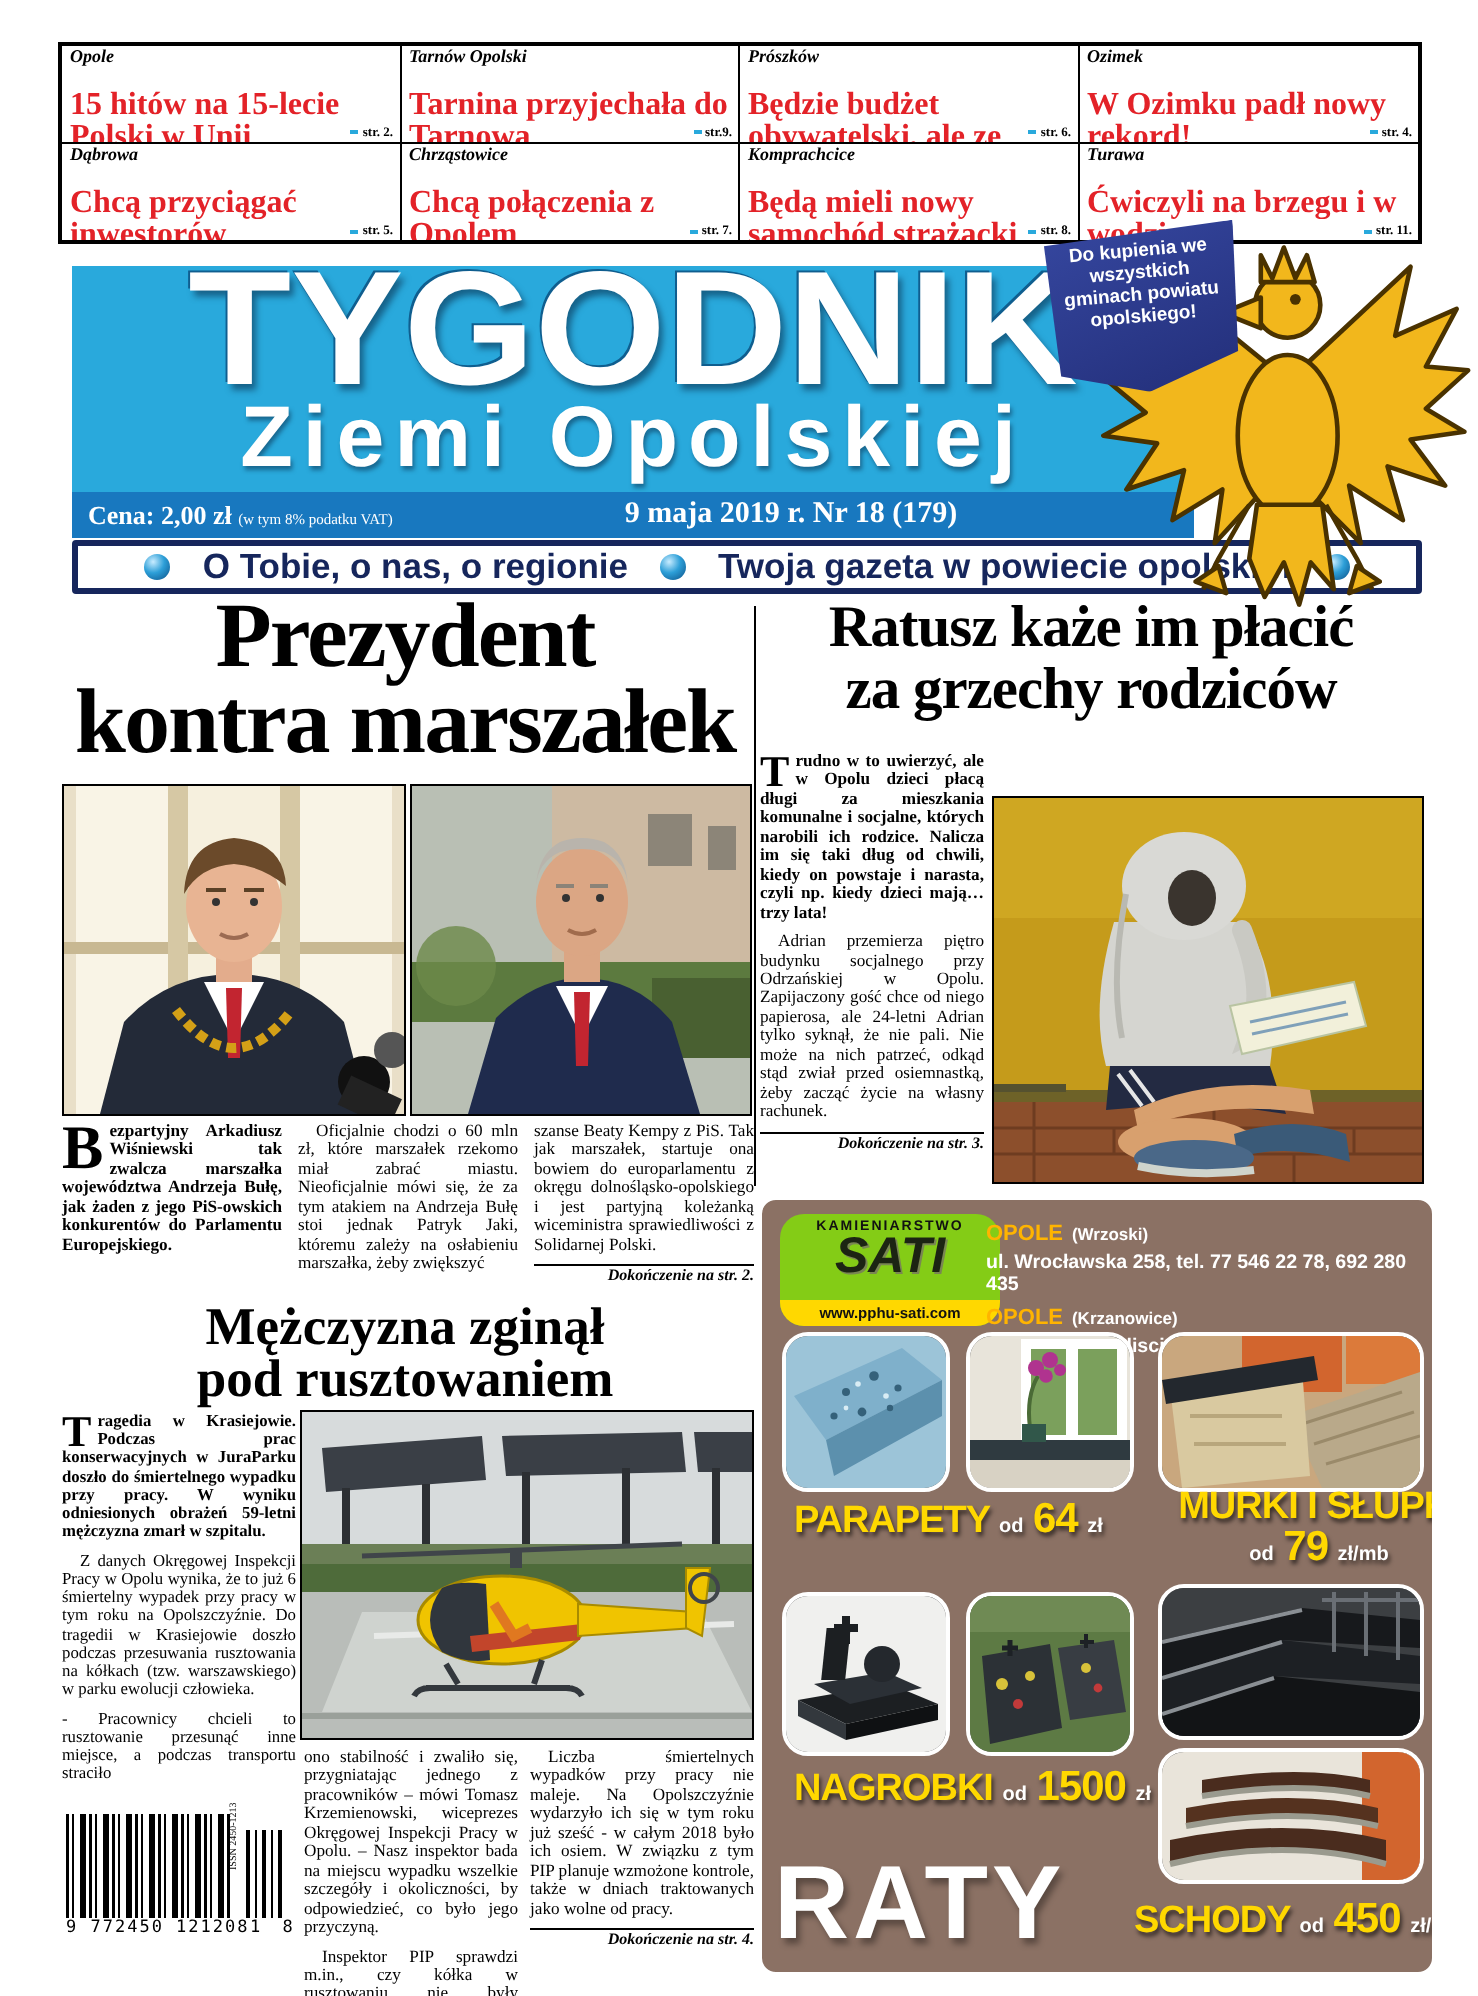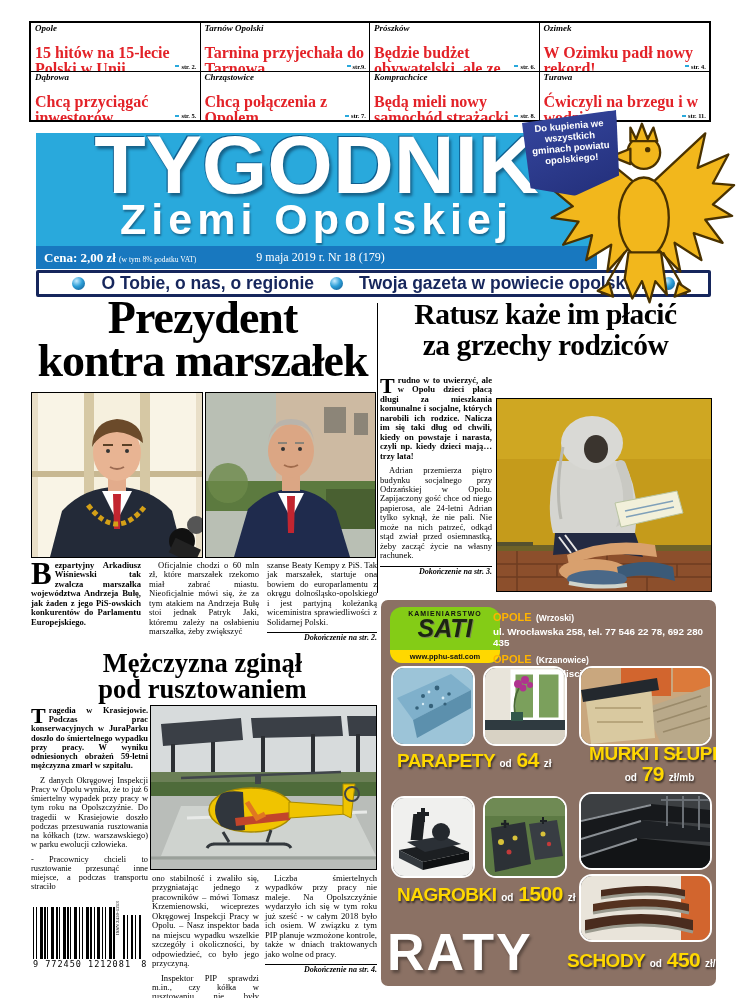--- a/index.html
+++ b/index.html
@@ -22,21 +22,21 @@
   .mast-title{text-align:center;font-family:"Liberation Sans",sans-serif;font-weight:bold;
               font-size:81px;line-height:.95;color:#fff;letter-spacing:0px;margin-top:-6px;
               text-shadow:-1px -1px 0 #0f5e8f,2px 3px 3px rgba(8,40,70,.55);transform:scaleX(1.04);transform-origin:center;}
   .mast-sub{text-align:center;font-family:"Liberation Sans",sans-serif;font-weight:bold;font-size:43px;
             line-height:.9;color:#fff;letter-spacing:5px;margin-top:-4px;
             text-shadow:1px 2px 2px rgba(8,40,70,.5);}
   .mast-strip{position:absolute;left:0;bottom:0;width:100%;height:23px;background:#1878bf;
               display:flex;align-items:center;box-sizing:border-box;padding:0 8px;color:#fff;}
   .price{font-size:13px;font-weight:bold;}
   .price-note{font-size:7.5px;font-weight:normal;}
-  .issue{font-size:12px;font-weight:normal;margin-left:60px;}
+  .issue{font-size:15px;font-weight:bold;margin-left:116px;}
   .tagbar{left:36px;top:270px;width:675px;height:27px;border:3px solid #16265c;background:#fff;border-radius:2px;
           box-sizing:border-box;display:flex;align-items:center;justify-content:center;gap:16px;
           font-family:"Liberation Sans",sans-serif;font-weight:bold;font-size:17.5px;color:#16265c;}
   .globe{width:13px;height:13px;border-radius:50%;flex:0 0 13px;
          background:radial-gradient(circle at 35% 30%, #c8ecff, #2d9fd8 45%, #0b4f86);}
   .ribbon{left:523px;top:114px;width:97px;height:82px;background:linear-gradient(160deg,#35469e,#232f7a);
           transform:rotate(-5deg);z-index:7;color:#fff;font-family:"Liberation Sans",sans-serif;
           font-weight:bold;font-size:9.5px;text-align:center;line-height:1.15;
           clip-path:polygon(2% 6%, 100% 0, 97% 80%, 50% 100%, 5% 86%);
           display:flex;align-items:flex-start;justify-content:center;padding-top:7px;box-sizing:border-box;}

